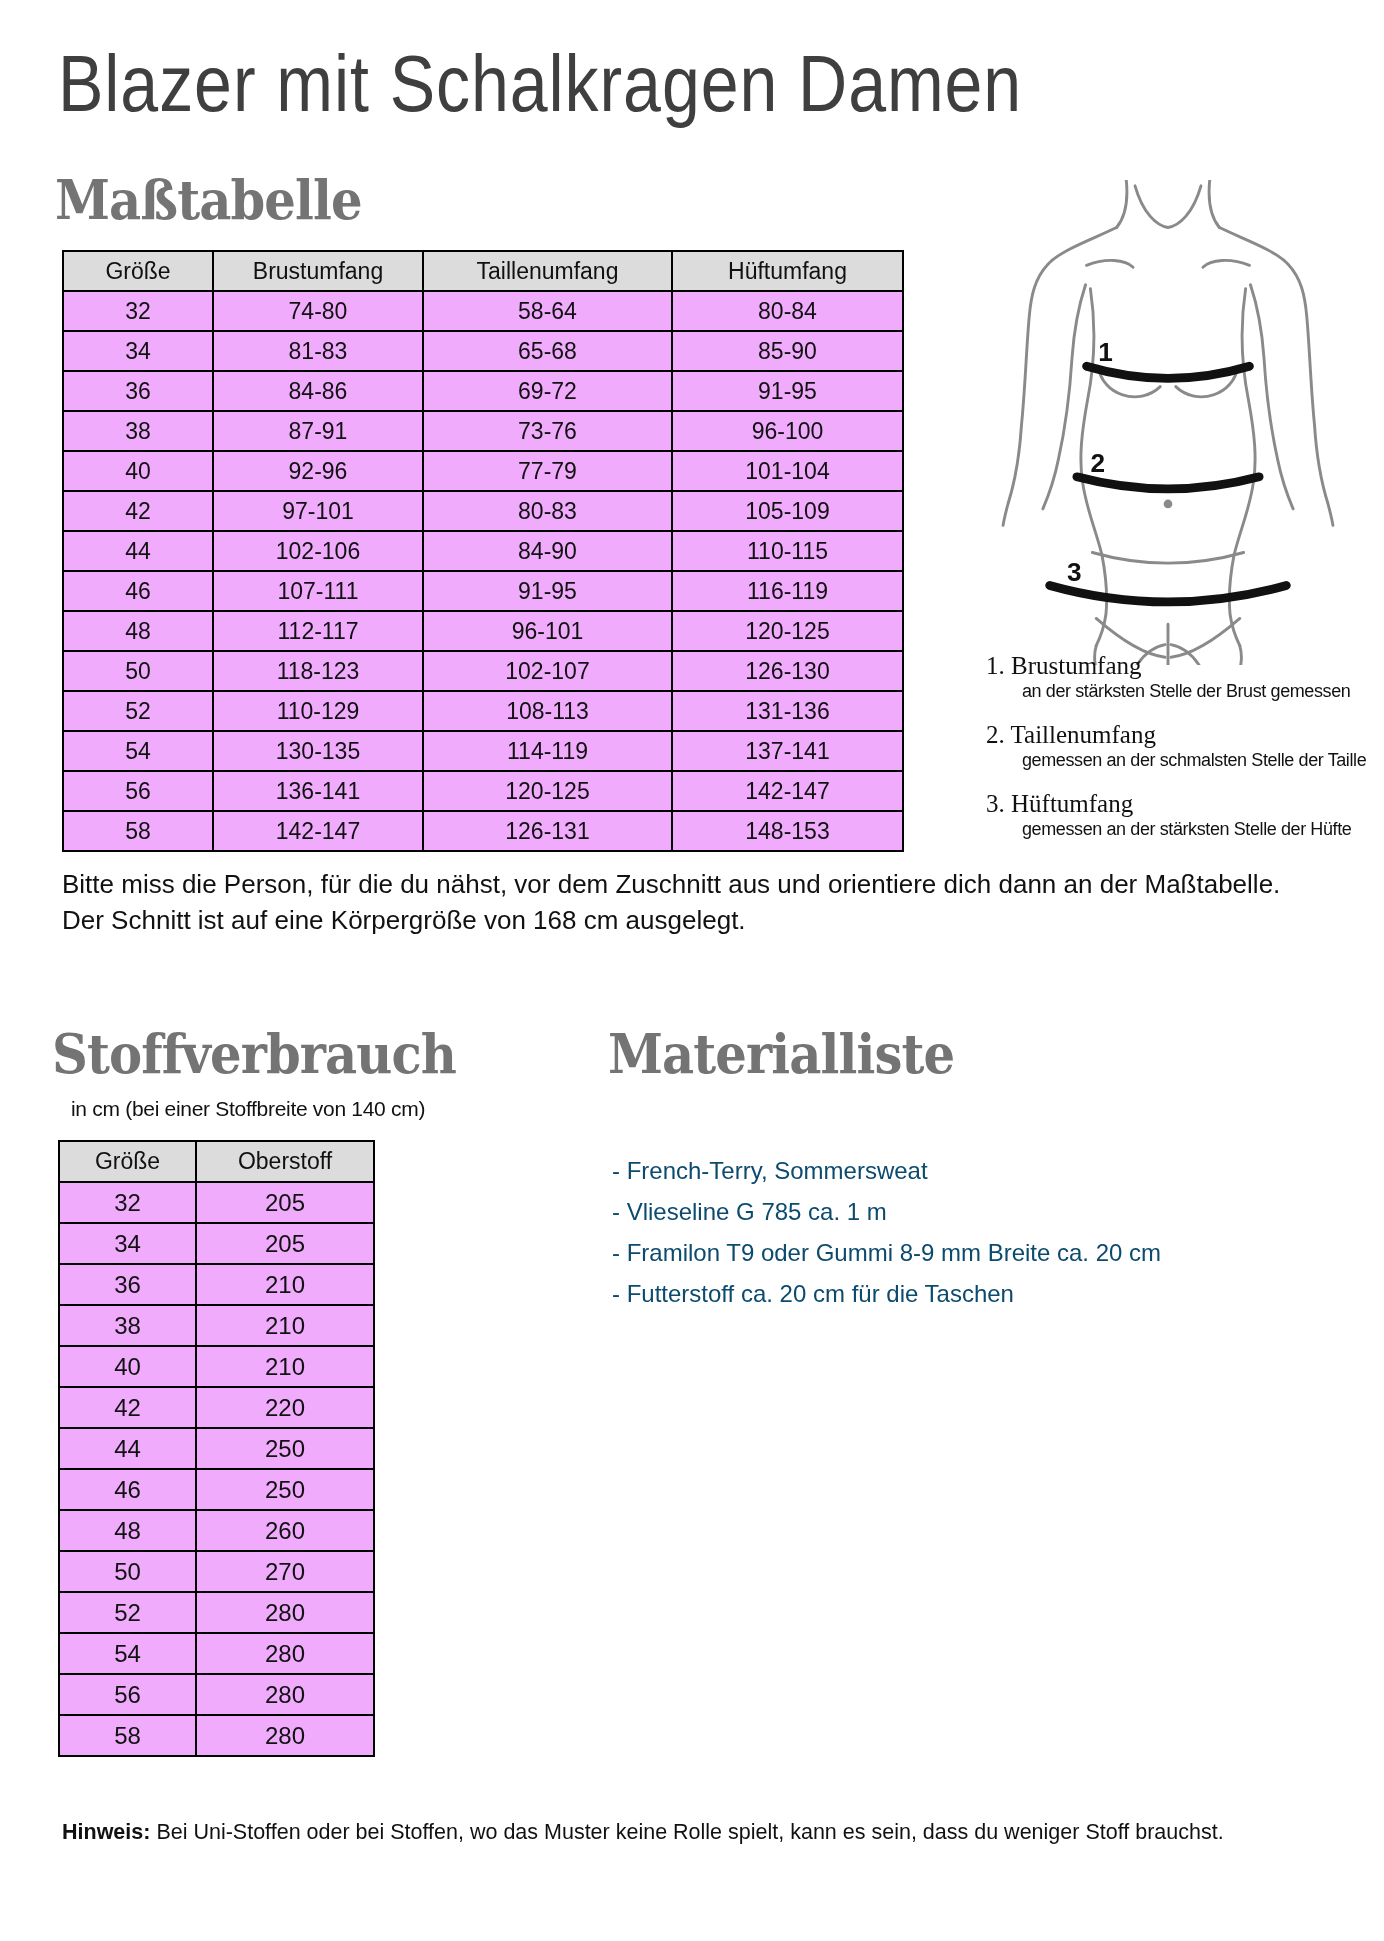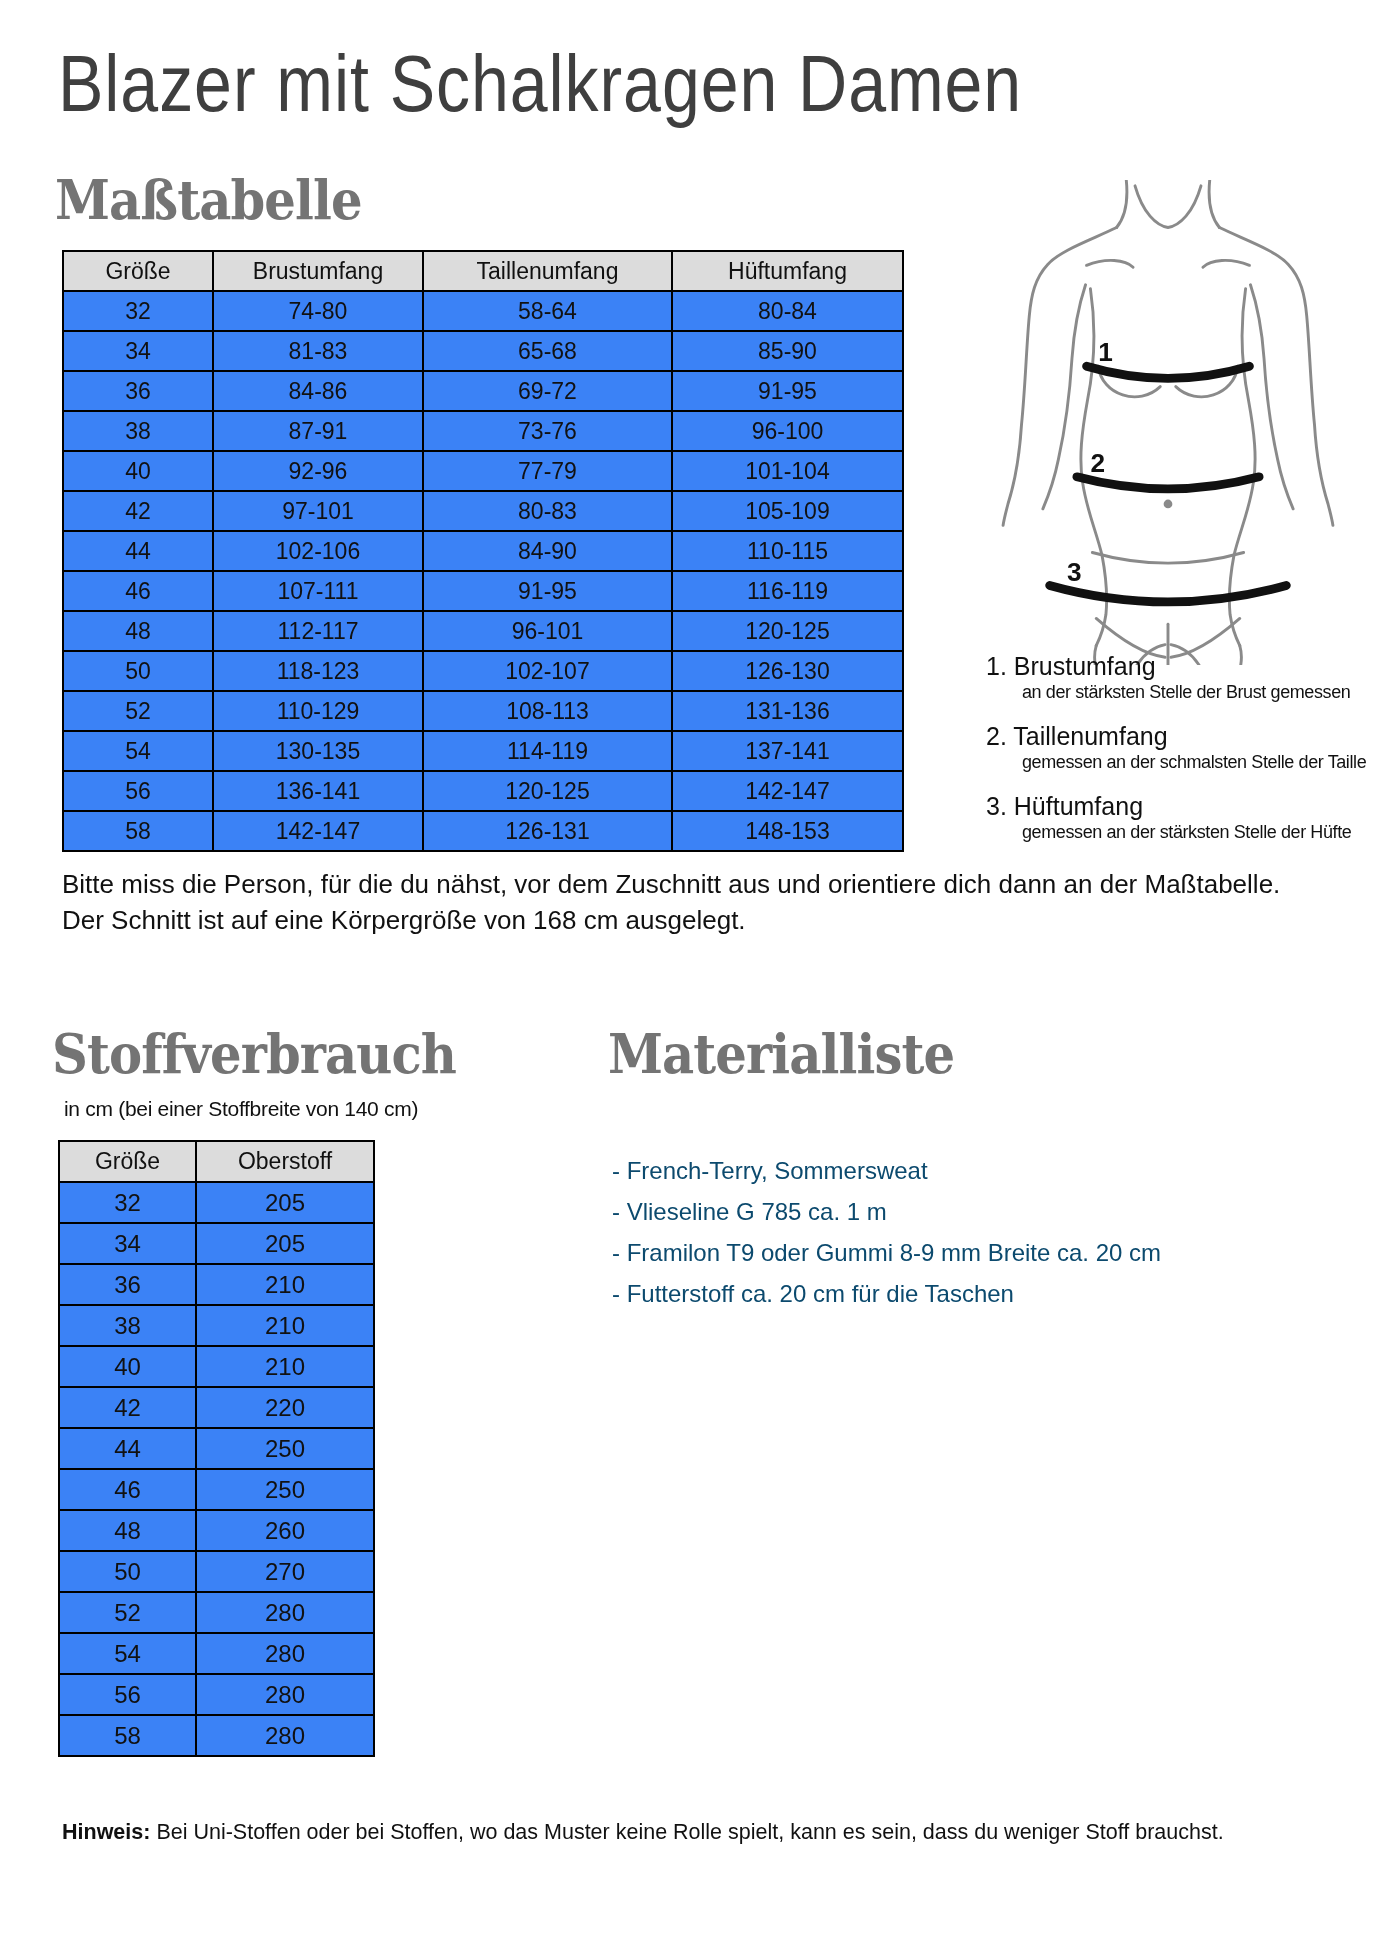--- a/index.html
+++ b/index.html
@@ -19,44 +19,44 @@
   .section-heading{
     font-family:"DejaVu Serif","Liberation Serif",serif;
     font-weight:bold;color:#747474;font-size:54px;
     letter-spacing:-1px;white-space:nowrap;
     transform:scaleX(0.92);transform-origin:left top;
   }
   #mass-heading{position:absolute;left:55px;top:168px;}
   #stoff-heading{position:absolute;left:52px;top:1022px;}
   #material-heading{position:absolute;left:608px;top:1022px;}
   .sub-line{
-    position:absolute;left:64px;top:1097px;
+    position:absolute;left:71px;top:1097px;
     font-size:21px;color:#111;letter-spacing:-0.3px;
   }
   
-  table{border-collapse:collapse;table-layout:fixed;background:#3b82f6;}
+  table{border-collapse:collapse;table-layout:fixed;background:#f0abfc;}
   th,td{
     border:2px solid #000;text-align:center;vertical-align:middle;
     font-size:23px;font-weight:normal;padding:0;
   }
   th{background:#dcdcdc;}
   #mass-table{position:absolute;left:62px;top:250px;width:840px;}
   #mass-table th,#mass-table td{height:38px;}
   #mass-table col.c0{width:150px;} #mass-table col.c1{width:210px;}
   #mass-table col.c2{width:249px;} #mass-table col.c3{width:231px;}
   #stoff-table{position:absolute;left:58px;top:1140px;width:315px;}
   #stoff-table th,#stoff-table td{height:39px;}
   #stoff-table col.c0{width:137px;} #stoff-table col.c1{width:178px;}
   #stoff-table td{font-size:24px;}
   
   .figure-wrap{position:absolute;left:978px;top:180px;width:380px;height:485px;}
   
   .legend{position:absolute;left:986px;top:652px;width:380px;}
   .legend-item{margin-bottom:19px;}
-  .legend-title{font-size:25px;color:#111;margin-bottom:1px;}
+  .legend-title{font-size:25px;color:#111;margin-bottom:1px;font-family:Liberation Serif, serif;}
   .legend-desc{font-size:18px;color:#111;letter-spacing:-0.4px;white-space:nowrap;margin-left:36px;}
   
   .note-block{
     position:absolute;left:62px;top:866px;
     font-size:26px;line-height:36px;color:#111;white-space:nowrap;
   }
   .material-list{
     position:absolute;left:612px;top:1150px;
     font-size:24px;line-height:41px;color:#0c4a6e;white-space:nowrap;
   }

